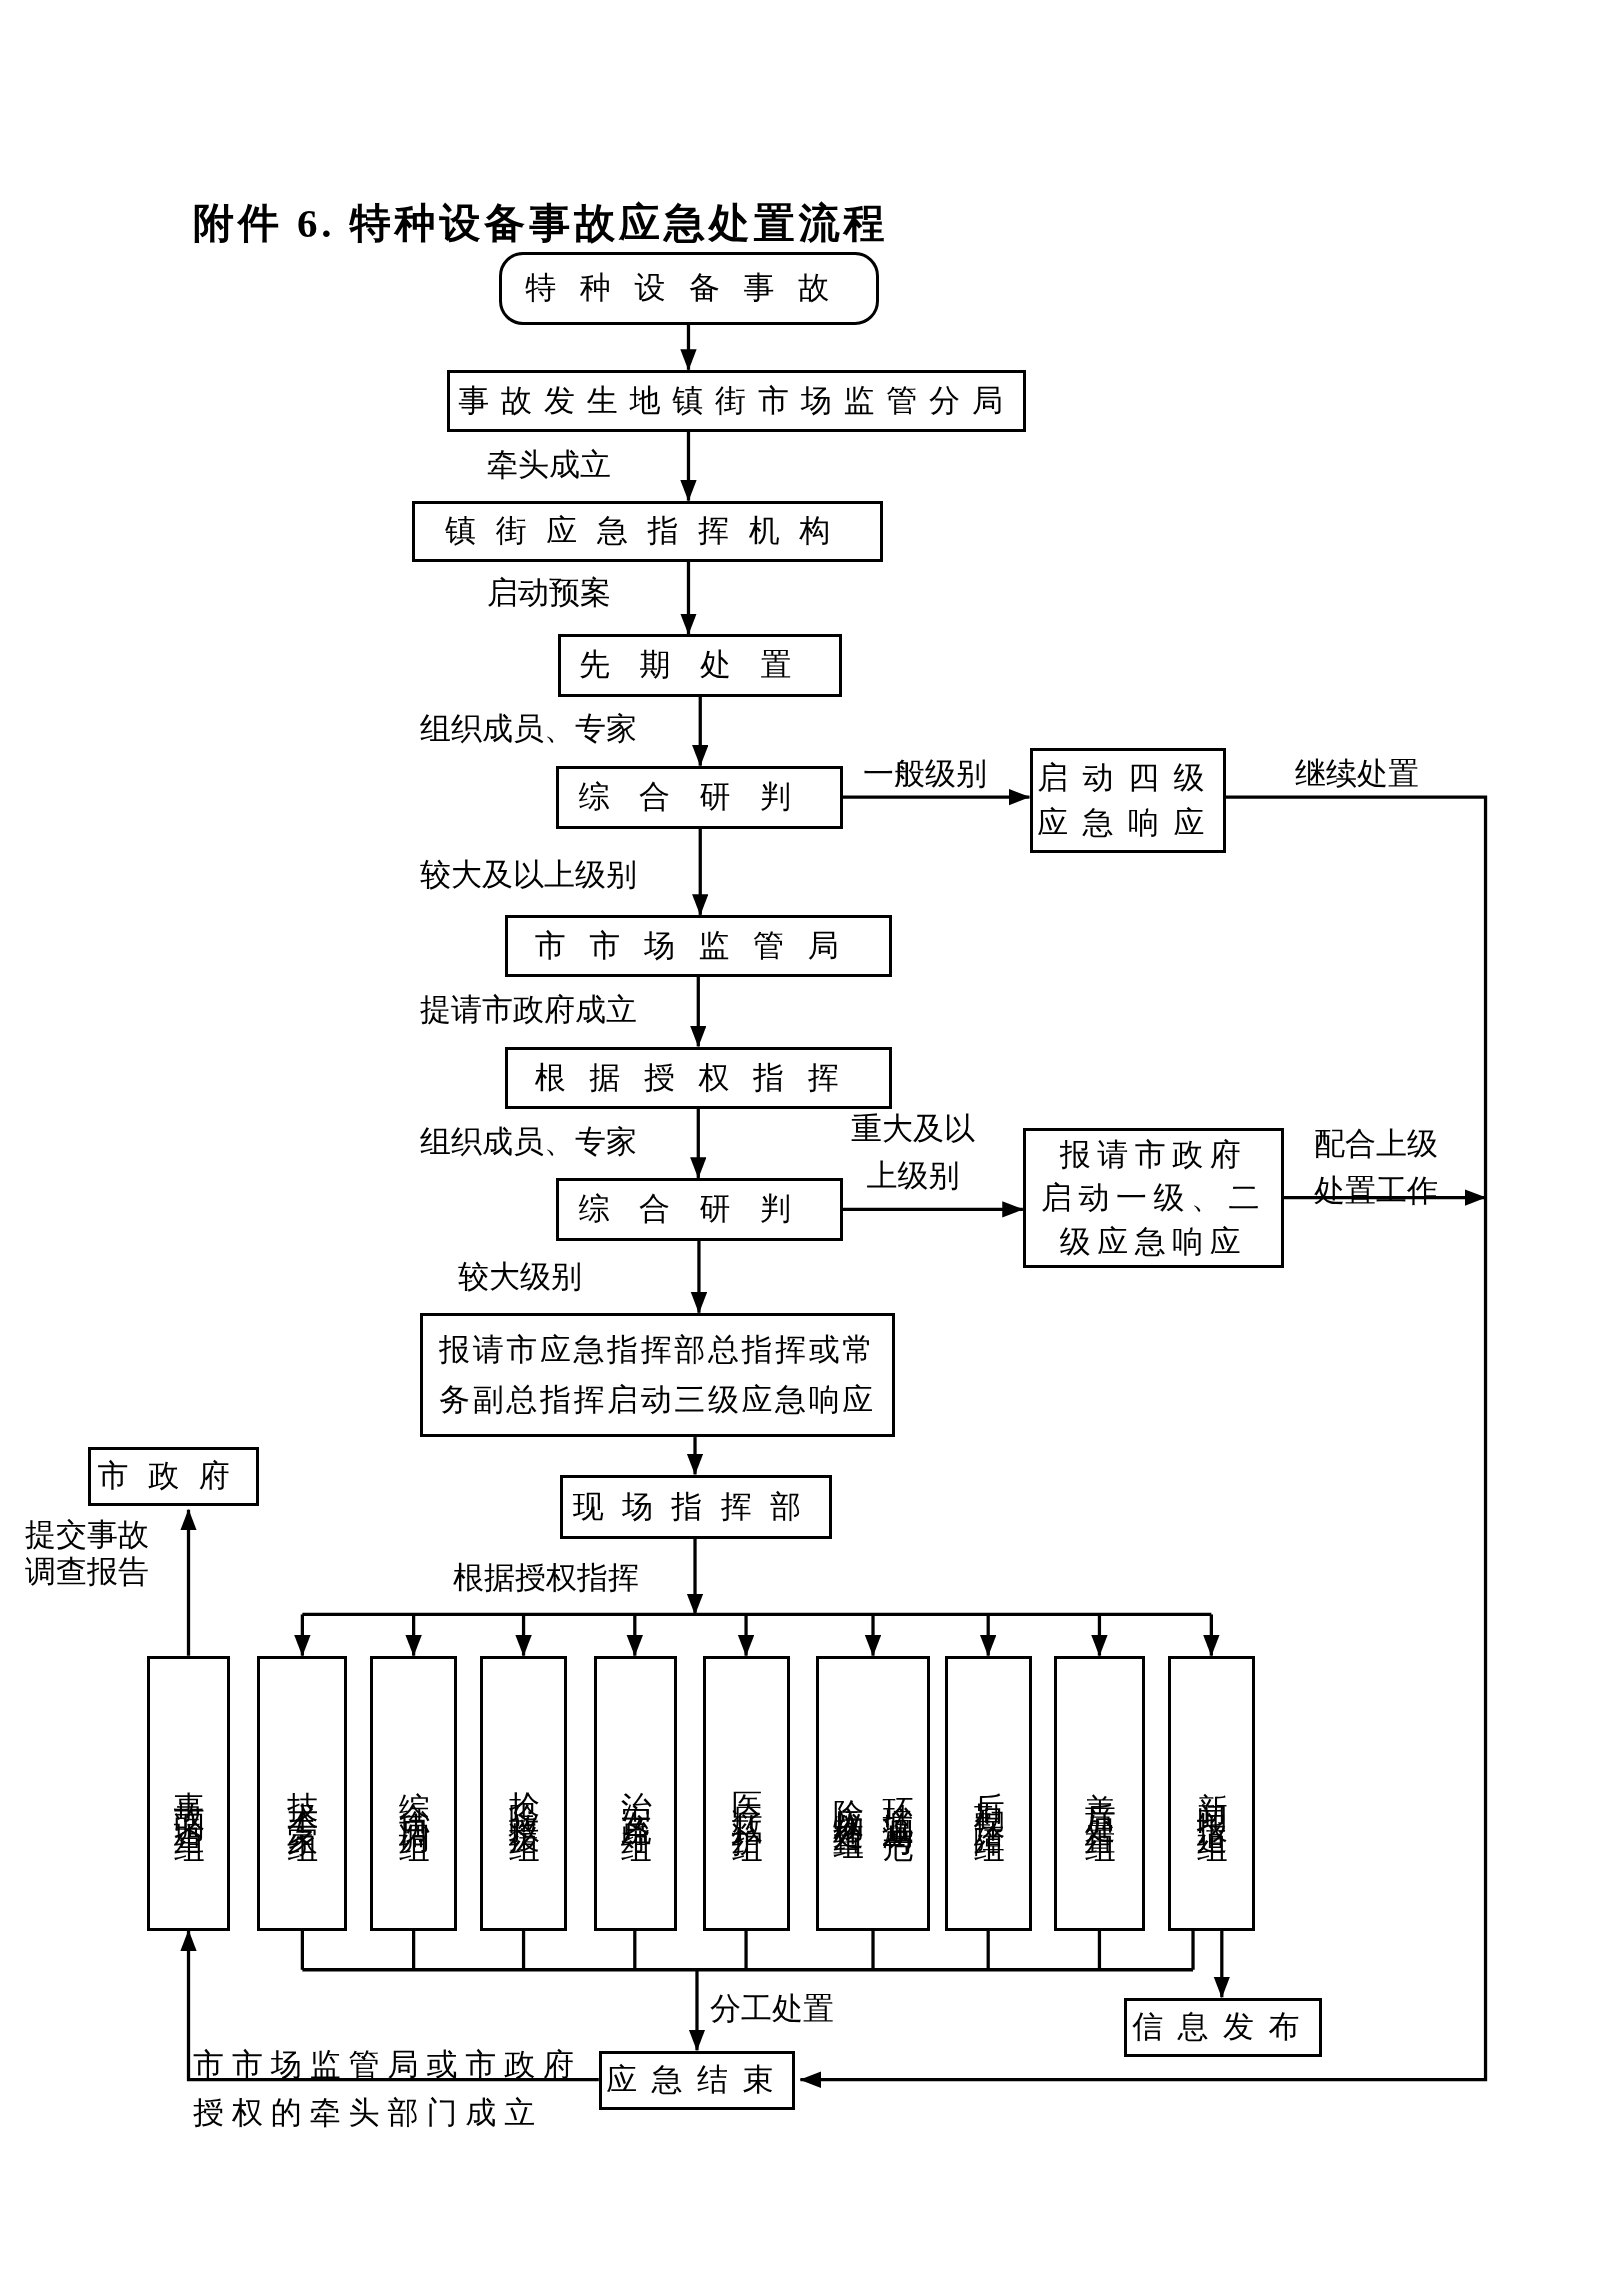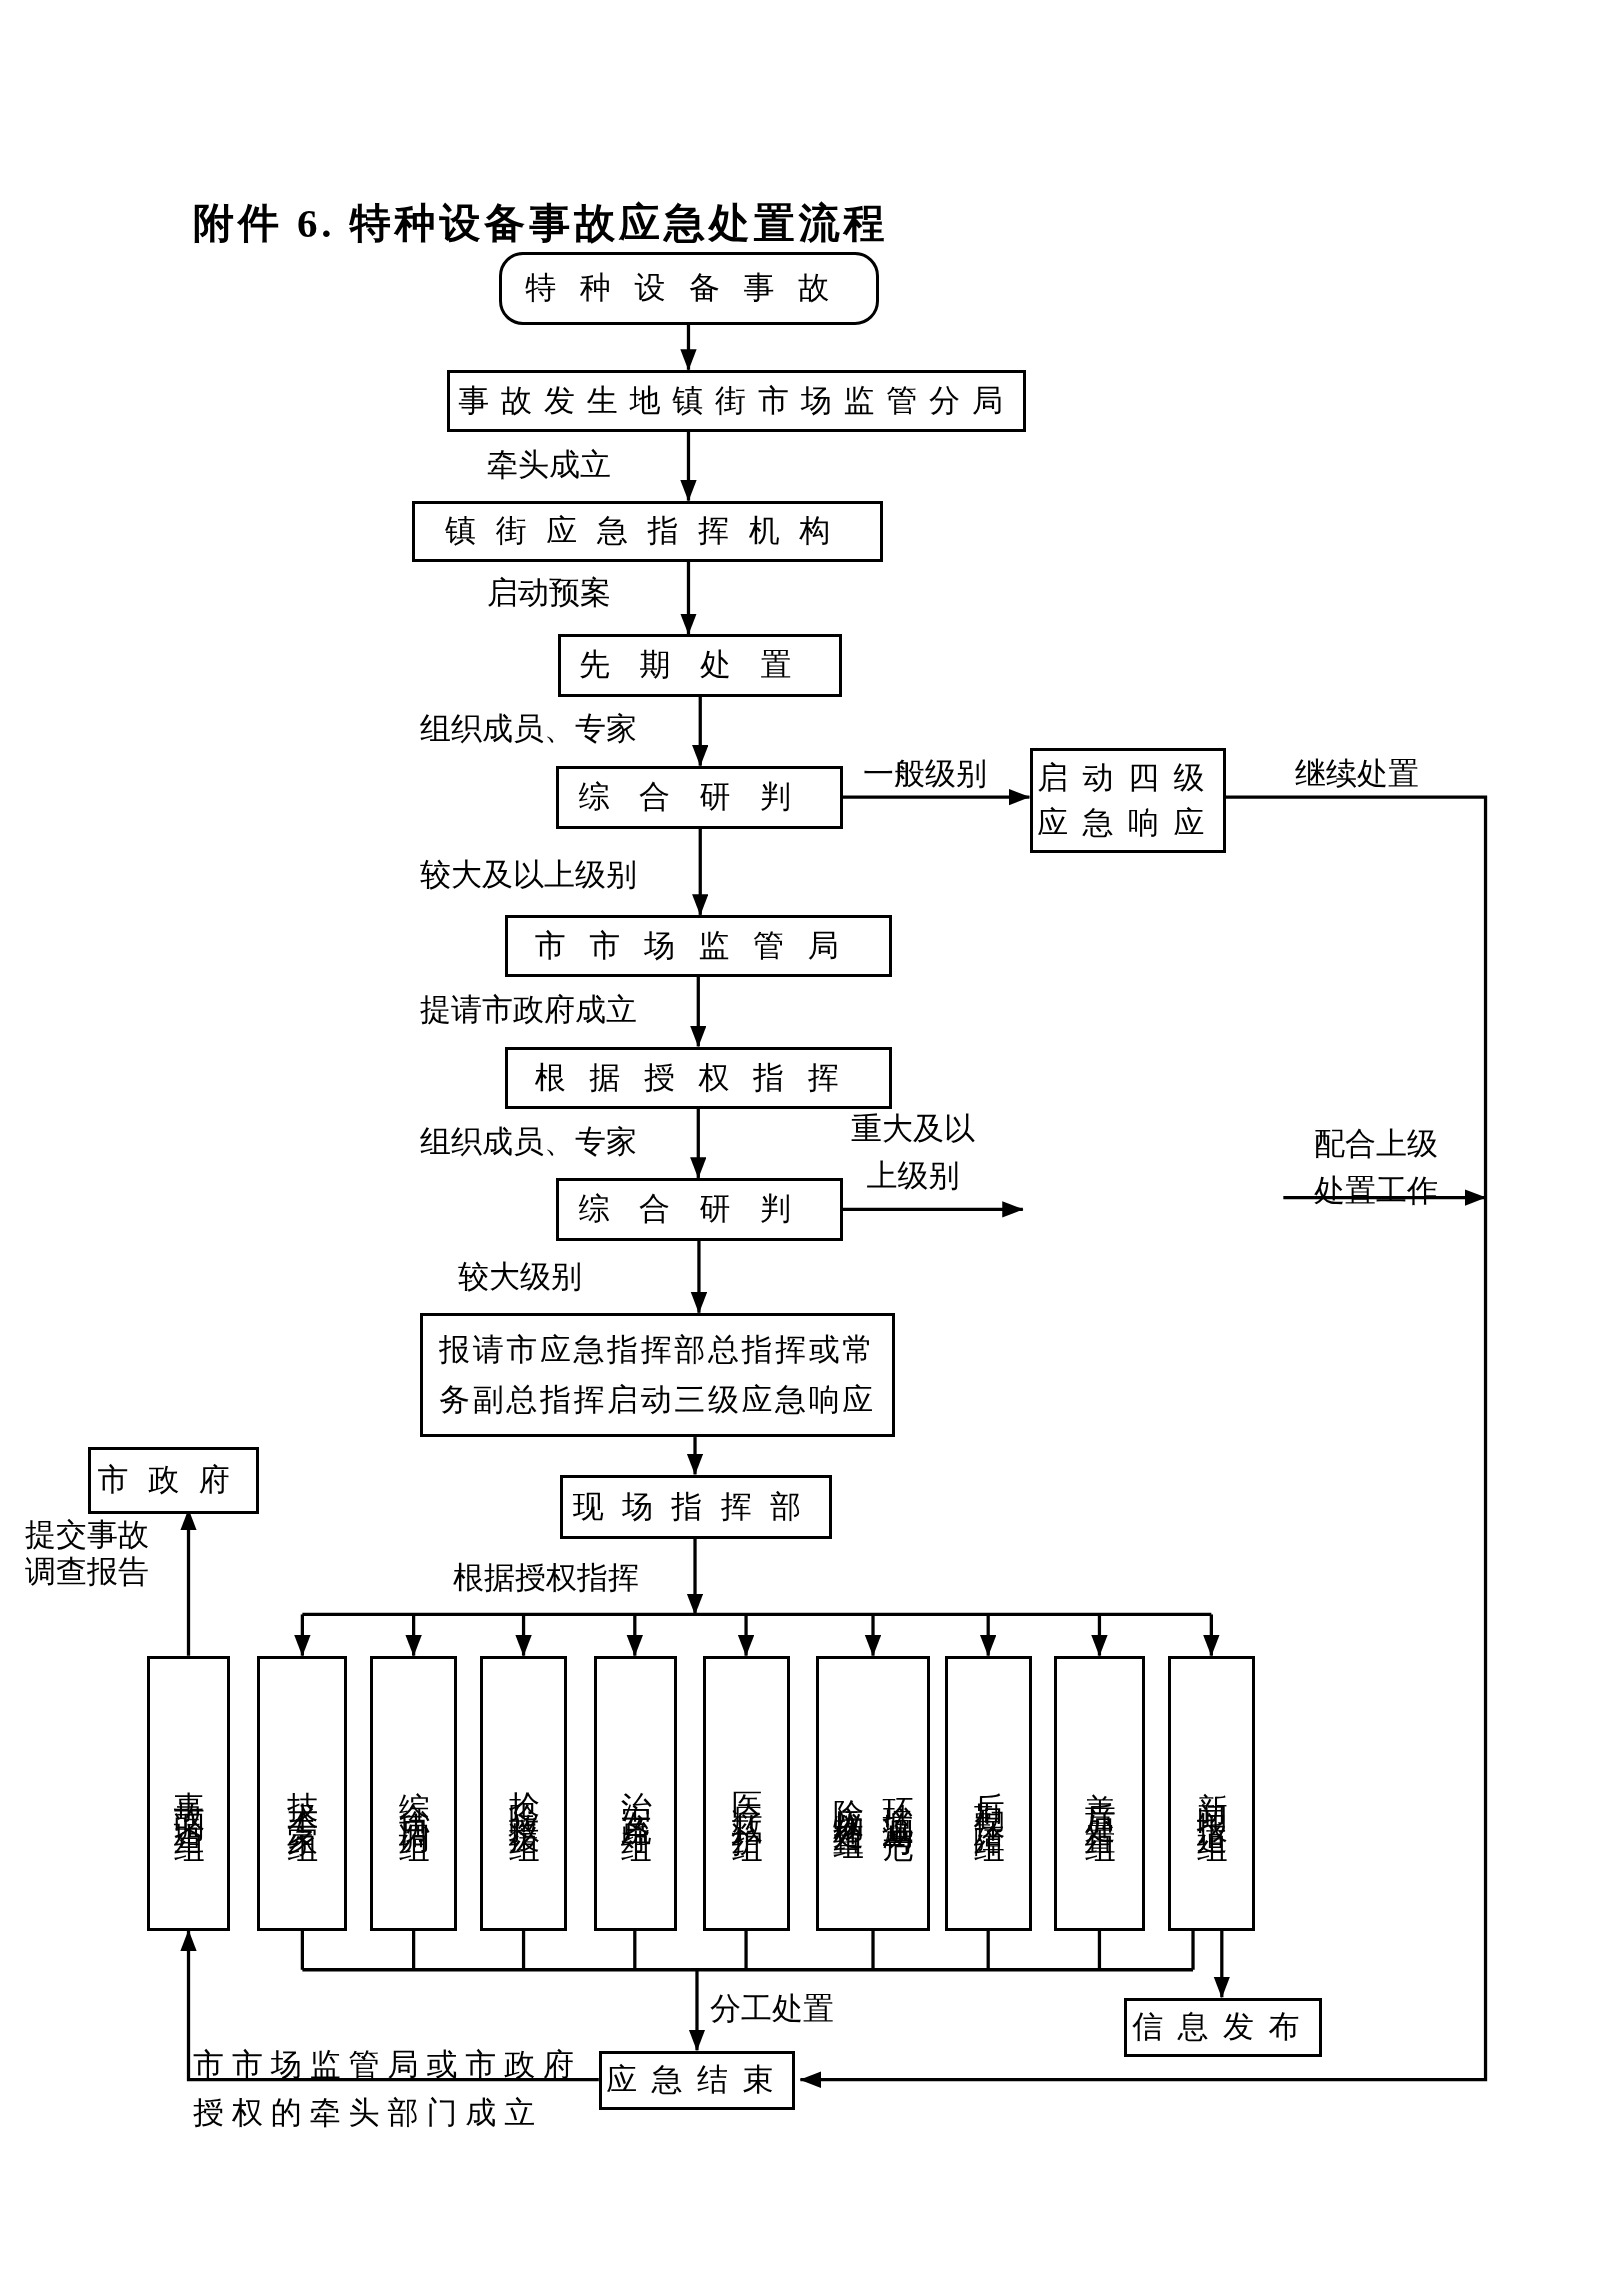--- a/index.html
+++ b/index.html
@@ -138,27 +138,30 @@
 
   <div class="node ls22" style="left:1030px; top:748px; width:196px; height:105px;">启动四级
 应急响应</div>
 
   <div class="node ls36" style="left:505px; top:915px; width:387px; height:62px;">市市场监管局</div>
 
   <div class="node ls36" style="left:505px; top:1047px; width:387px; height:62px;">根据授权指挥</div>
 
   <div class="node ls45" style="left:556px; top:1178px; width:287px; height:63px;">综合研判</div>
 
+  <div class="node ls10" style="left:1023px; top:1128px; width:261px; height:140px; line-height:1.4;">报请市政府
+启动一级、二
+级应急响应</div>
 
   <div class="node ls4" style="left:420px; top:1313px; width:475px; height:124px; line-height:1.6;">报请市应急指挥部总指挥或常
 务副总指挥启动三级应急响应</div>
 
   <div class="node ls28" style="left:560px; top:1475px; width:272px; height:64px;">现场指挥部</div>
 
-  <div class="node ls30" style="left:88px; top:1447px; width:171px; height:67px;">市政府</div>
+  <div class="node ls30" style="left:88px; top:1447px; width:171px; height:59px;">市政府</div>
 
   <div class="node ls22" style="left:1124px; top:1998px; width:198px; height:59px;">信息发布</div>
 
   <div class="node ls22" style="left:599px; top:2051px; width:196px; height:59px;">应急结束</div>
 
   <div class="vnode" style="left:147px; top:1656px; width:83px; height:275px;">
     <span class="vtext">事故调查组</span>
   </div>
   <div class="vnode" style="left:257px; top:1656px; width:90px; height:275px;">
     <span class="vtext">技术专家组</span>

